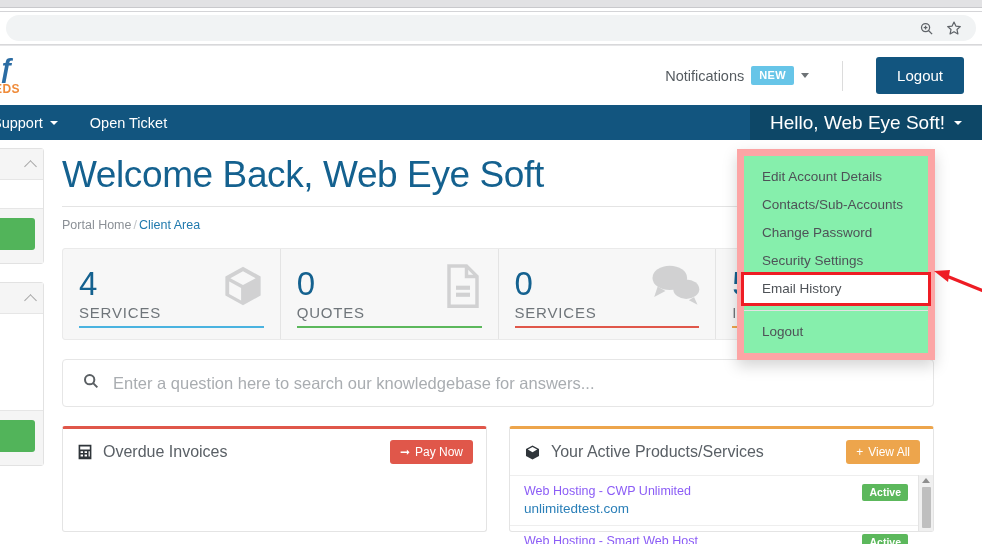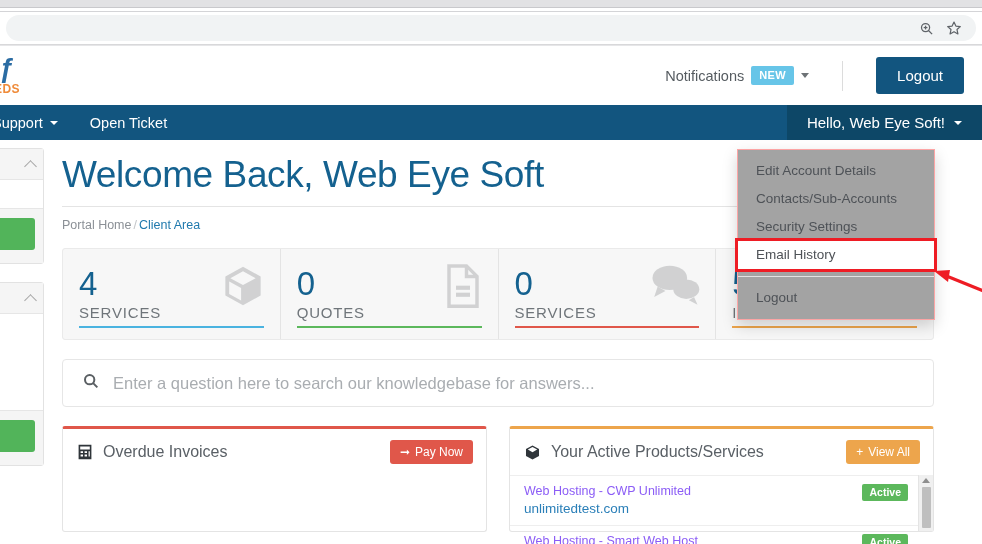--- a/index.html
+++ b/index.html
@@ -112,29 +112,29 @@
     width: 0; height: 0;
     border-left: 4px solid transparent;
     border-right: 4px solid transparent;
     border-top: 4.5px solid #ffffff;
     display: inline-block;
   }
   .nav-right { margin-left: auto; display: flex; align-items: stretch; }
   .nav-user {
     background: #0d4767; color: #ffffff;
     display: flex; align-items: center; gap: 9px;
-    padding: 0 20px; font-size: 15px;
+    padding: 0 20px; font-size: 19px;
     cursor: pointer; white-space: nowrap;
   }
 
   
   .dropdown {
     position: absolute; top: 149px; right: 47px;
-    width: 198px; background: #a3a3a3;
-    border: 1px solid #fca5a5;
+    width: 198px; background: #86efac;
+    border: 7px solid #fca5a5;
     box-shadow: 0 6px 14px rgba(0,0,0,.17);
     z-index: 60; padding: 7px 0;
   }
   .dd-item {
     padding: 5px 18px; font-size: 13.5px;
     color: #4e5257; cursor: pointer;
     white-space: nowrap; line-height: 18px;
   }
   .dd-sep { height: 1px; background: #e3e3e3; margin: 7px 0; }
   .dd-highlight {
@@ -381,20 +381,21 @@
     <div class="nav-user">
       <span>Hello, Web Eye Soft!</span>
       <span class="caret-dn-white"></span>
     </div>
   </div>
 </div>
 
 <div class="dropdown">
   <div class="dd-item">Edit Account Details</div>
   <div class="dd-item">Contacts/Sub-Accounts</div>
+  <div class="dd-item">Change Password</div>
   <div class="dd-item">Security Settings</div>
   <div class="dd-item dd-highlight">Email History</div>
   <div class="dd-sep"></div>
   <div class="dd-item">Logout</div>
 </div>
 
 <svg class="anno-arrow" viewBox="0 0 60 40">
   <line x1="58" y1="30" x2="16" y2="13" stroke="#ee1c24" stroke-width="3.2"></line>
   <polygon points="6,9 22,8 20,20" fill="#ee1c24"></polygon>
 </svg>

